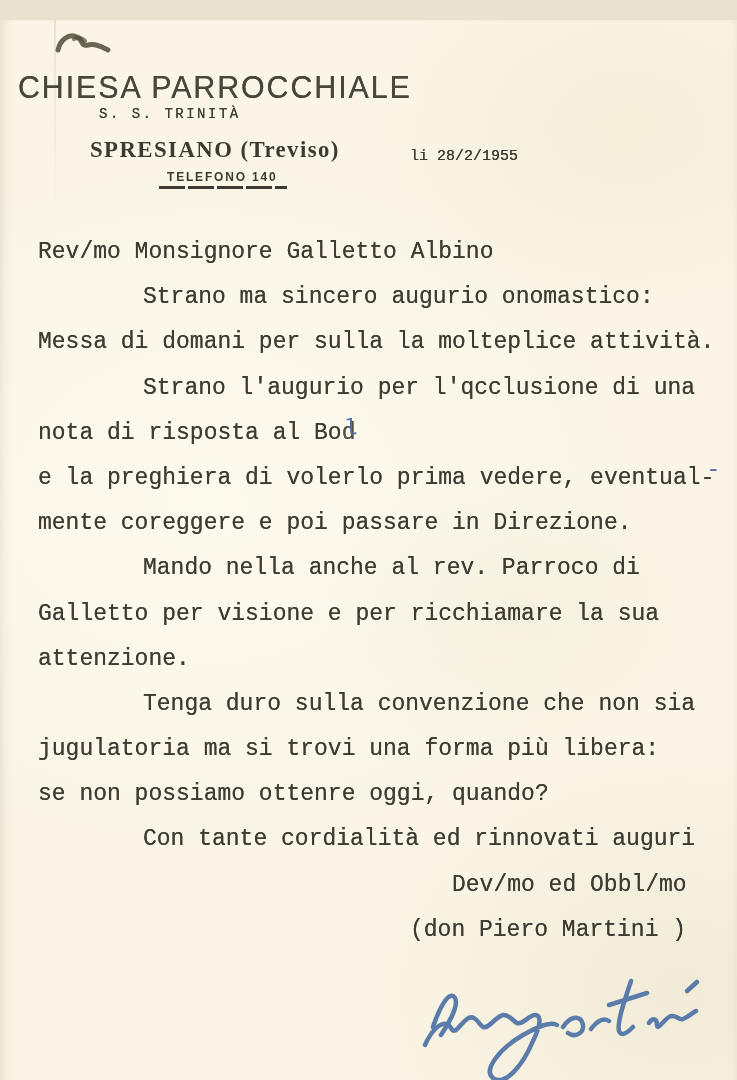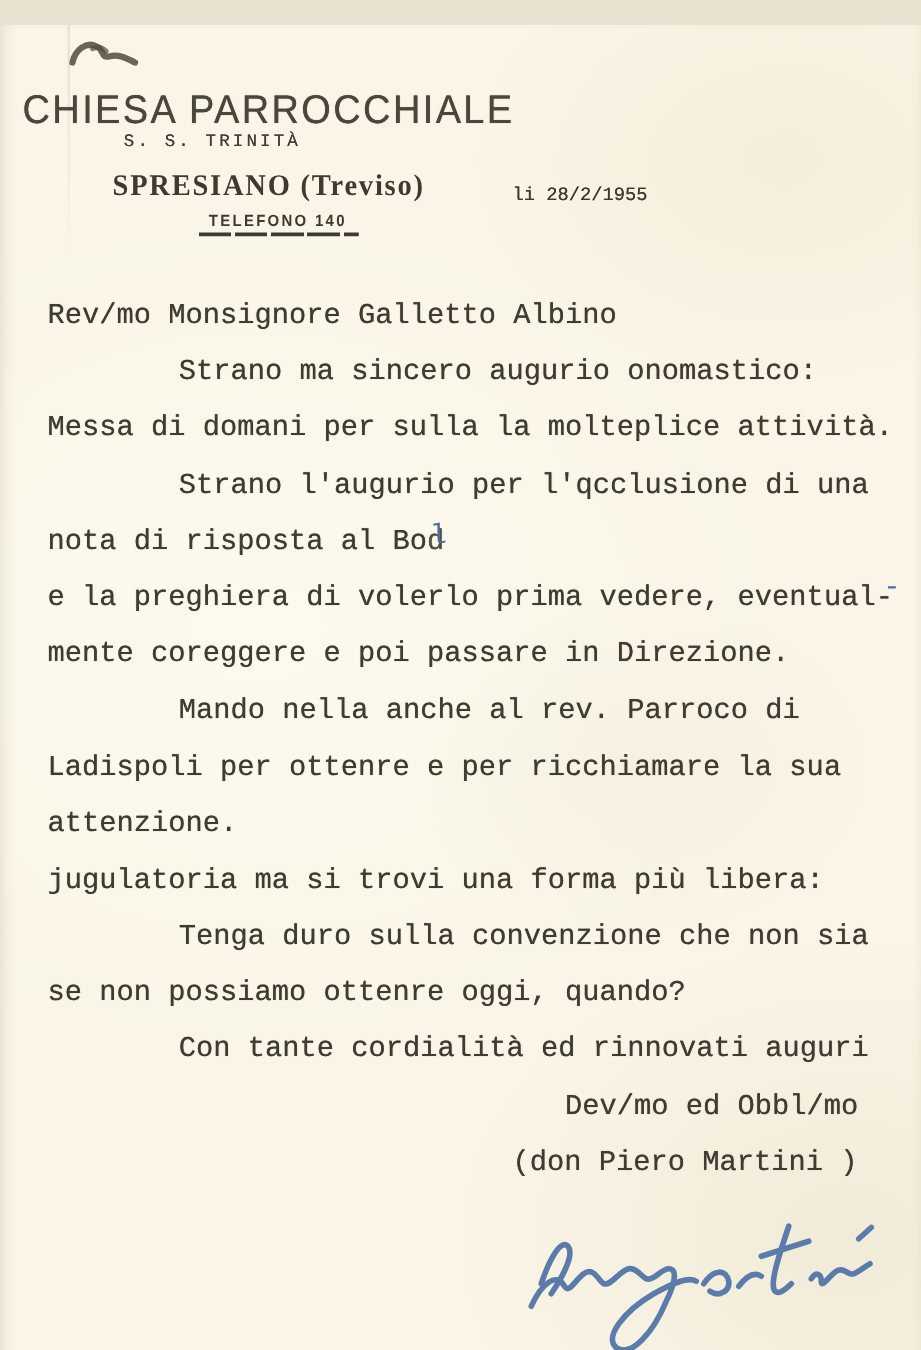--- a/index.html
+++ b/index.html
@@ -76,24 +76,24 @@
 
   <div class="letter-body">
     <div class="line">Rev/mo Monsignore Galletto Albino</div>
     <div class="line indent">Strano ma sincero augurio onomastico:</div>
     <div class="line">Messa di domani per sulla la molteplice attività.</div>
     <div class="line indent">Strano l'augurio per l'qcclusione di una</div>
     <div class="line"><span>nota di risposta al Bo</span><span class="overstruck"><span class="typo">d</span><span class="pen-over">l</span></span></div>
     <div class="line"><span>e la preghiera di volerlo prima vedere, eventual</span><span class="hyph"><span>-</span><span class="pen-hyph">-</span></span></div>
     <div class="line">mente coreggere e poi passare in Direzione.</div>
     <div class="line indent">Mando nella anche al rev. Parroco di</div>
-    <div class="line">Ladispoli per ottenre e per ricchiamare la sua</div>
+    <div class="line">Galletto per visione e per ricchiamare la sua</div>
     <div class="line">attenzione.</div>
+    <div class="line indent">Tenga duro sulla convenzione che non sia</div>
     <div class="line">jugulatoria ma si trovi una forma più libera:</div>
-    <div class="line indent">Tenga duro sulla convenzione che non sia</div>
     <div class="line">se non possiamo ottenre oggi, quando?</div>
     <div class="line indent">Con tante cordialità ed rinnovati auguri</div>
     <div class="line signoff1">Dev/mo ed Obbl/mo</div>
     <div class="line signoff2">(don Piero Martini )</div>
   </div>
 
   <svg class="abs sig-svg" width="300" height="130" viewBox="0 0 300 130">
     <g fill="none" stroke="#5b7cab" stroke-width="4.5" stroke-linecap="round" stroke-linejoin="round">
       <path d="M28,62 C34,44 44,24 50,33 C54,40 44,58 36,70"></path>
       <path d="M20,80 C28,62 40,53 46,63 C50,71 54,60 62,54 C70,48 74,60 78,62

